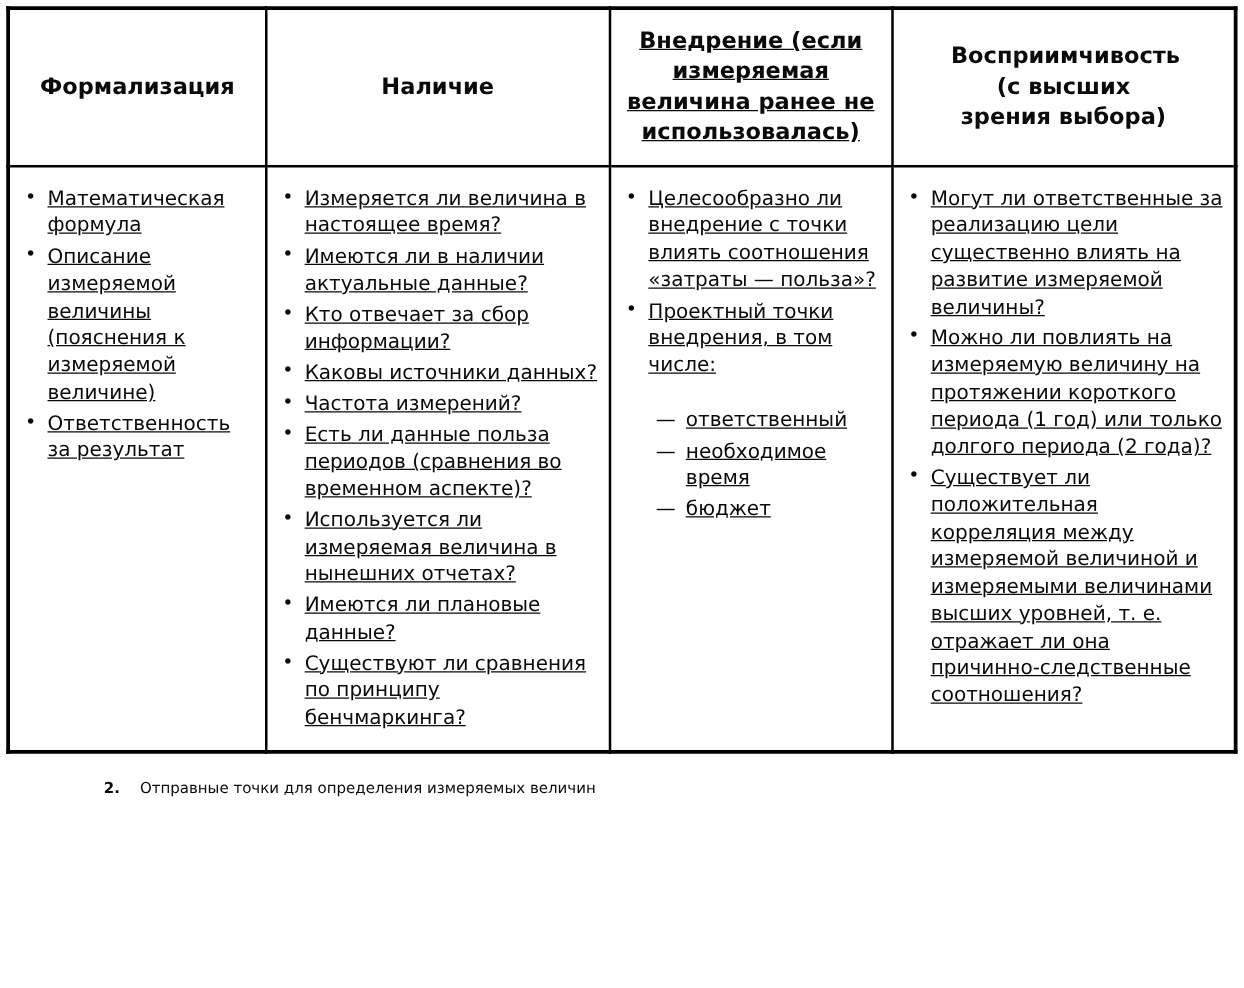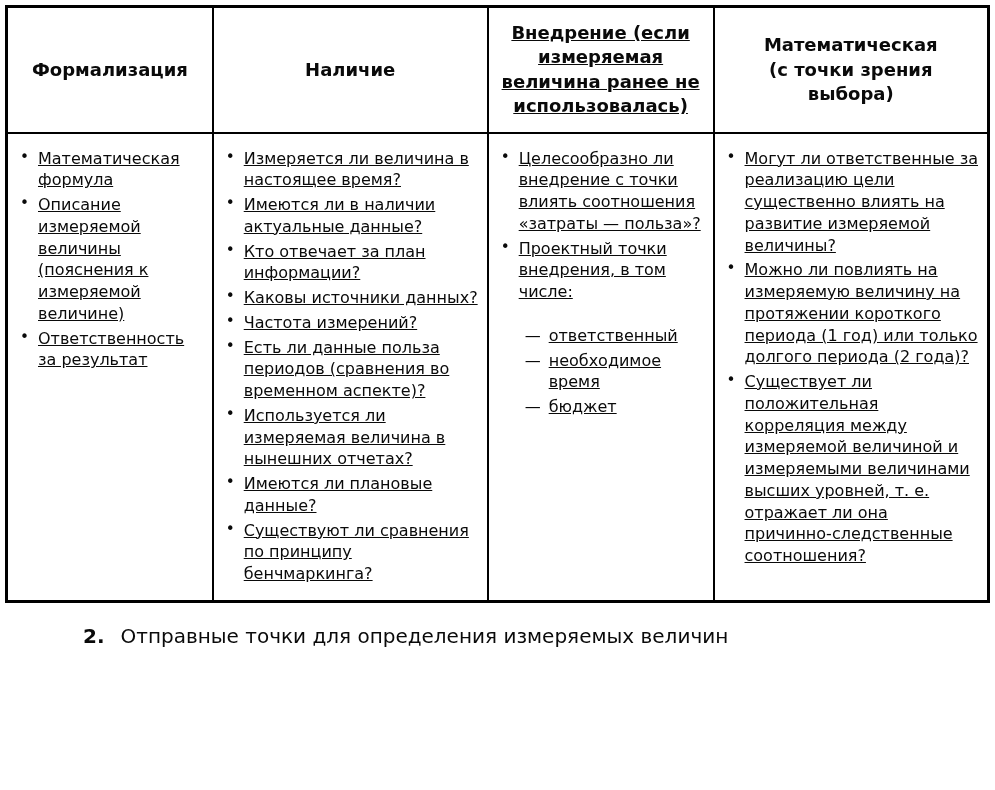--- a/index.html
+++ b/index.html
@@ -74,21 +74,21 @@
     margin: 0 0 3px 0;
   }
   ul.dashes > li::before {
     content: "\2014";
     position: absolute;
     left: 0;
     top: 0;
   }
   .caption {
     margin: 20px 0 0 78px;
-    font-size: 20px;
+    font-size: 12px;
     line-height: 1.3;
   }
   .caption .num {
     font-weight: bold;
     margin-right: 16px;
   }
 </style>
 </head>
 <body>
 
@@ -106,40 +106,40 @@
         <th>
           <span class="hdr-inner">Формализация</span>
         </th>
         <th>
           <span class="hdr-inner">Наличие</span>
         </th>
         <th>
           <span class="hdr-inner hdr-mid">Внедрение (если измеряемая величина ранее не использовалась)</span>
         </th>
         <th>
-          <span class="hdr-inner hdr-narrow">Математическая (с точки зрения выбора)</span>
+          <span class="hdr-inner hdr-narrow">Восприимчивость (с высших зрения выбора)</span>
         </th>
       </tr>
     </thead>
     <tbody>
       <tr>
 
         <td>
           <ul class="bullets">
             <li>Математическая формула</li>
             <li>Описание измеряемой величины (пояснения к измеряемой величине)</li>
             <li>Ответственность за результат</li>
           </ul>
         </td>
 
         <td>
           <ul class="bullets">
             <li>Измеряется ли величина в настоящее время?</li>
             <li>Имеются ли в наличии актуальные данные?</li>
-            <li>Кто отвечает за план информации?</li>
+            <li>Кто отвечает за сбор информации?</li>
             <li>Каковы источники данных?</li>
             <li>Частота измерений?</li>
             <li>Есть ли данные польза периодов (сравнения во временном аспекте)?</li>
             <li>Используется ли измеряемая величина в нынешних отчетах?</li>
             <li>Имеются ли плановые данные?</li>
             <li>Существуют ли сравнения по принципу бенчмаркинга?</li>
           </ul>
         </td>
 
         <td>

